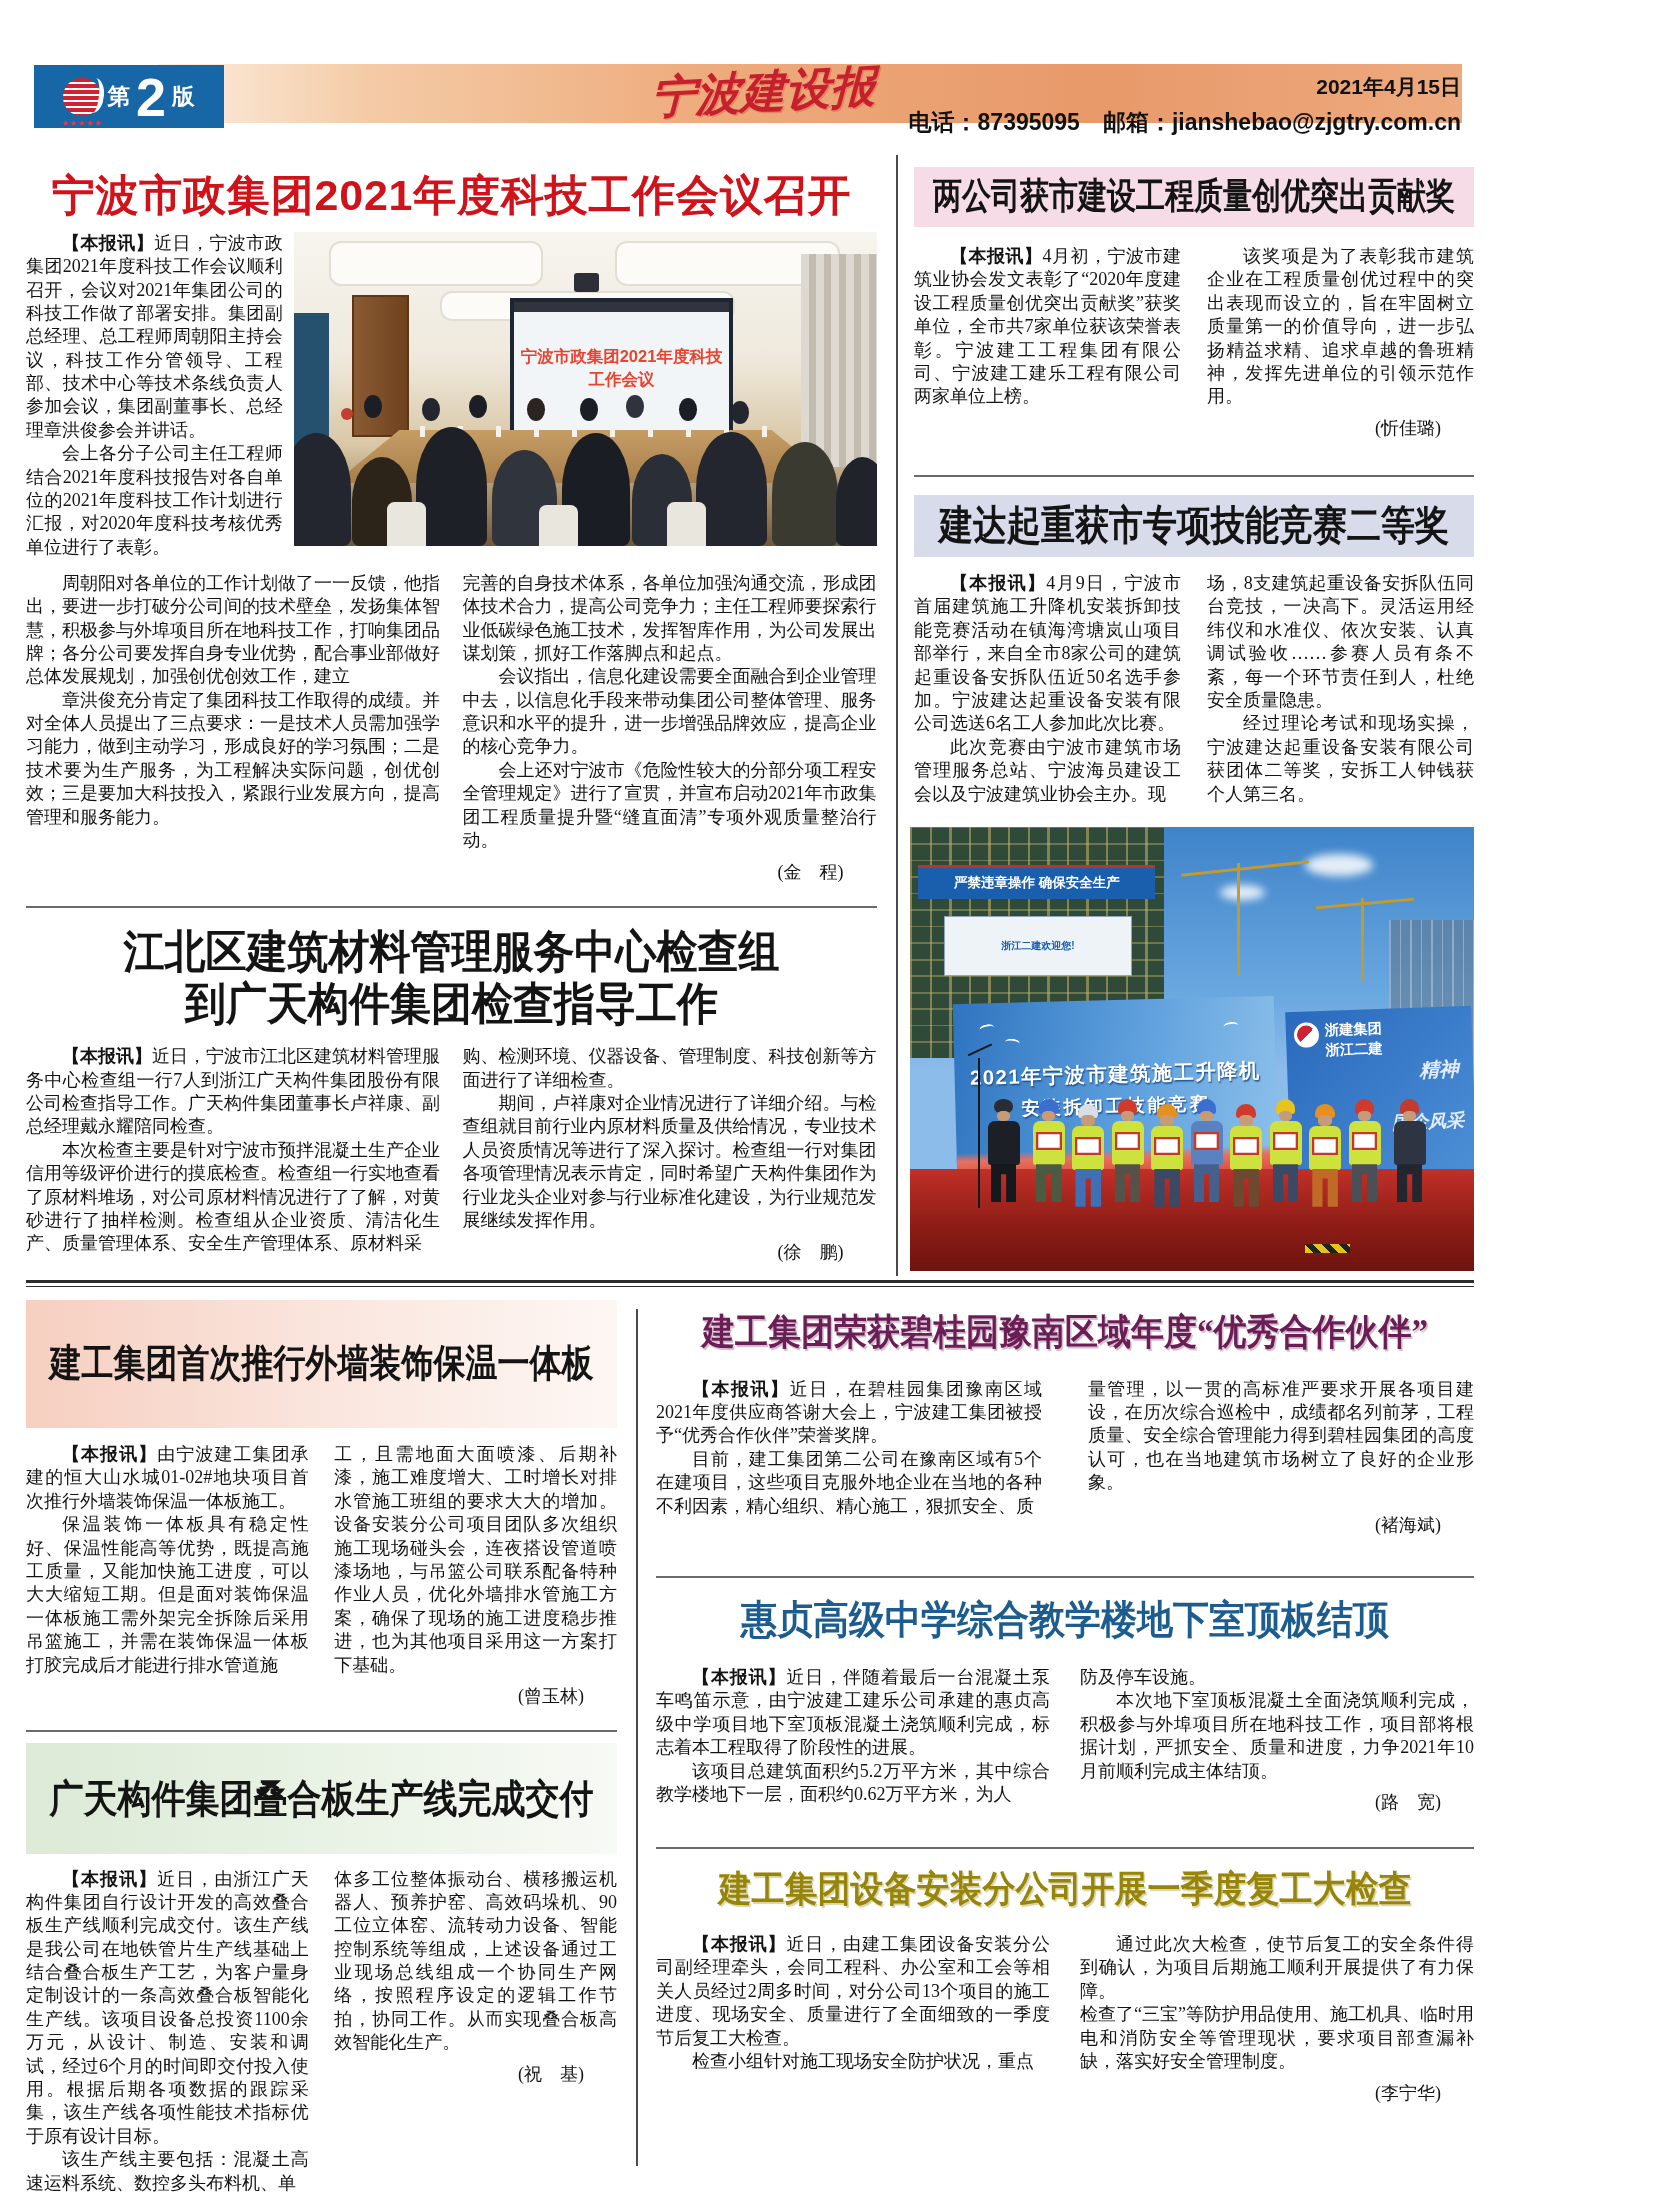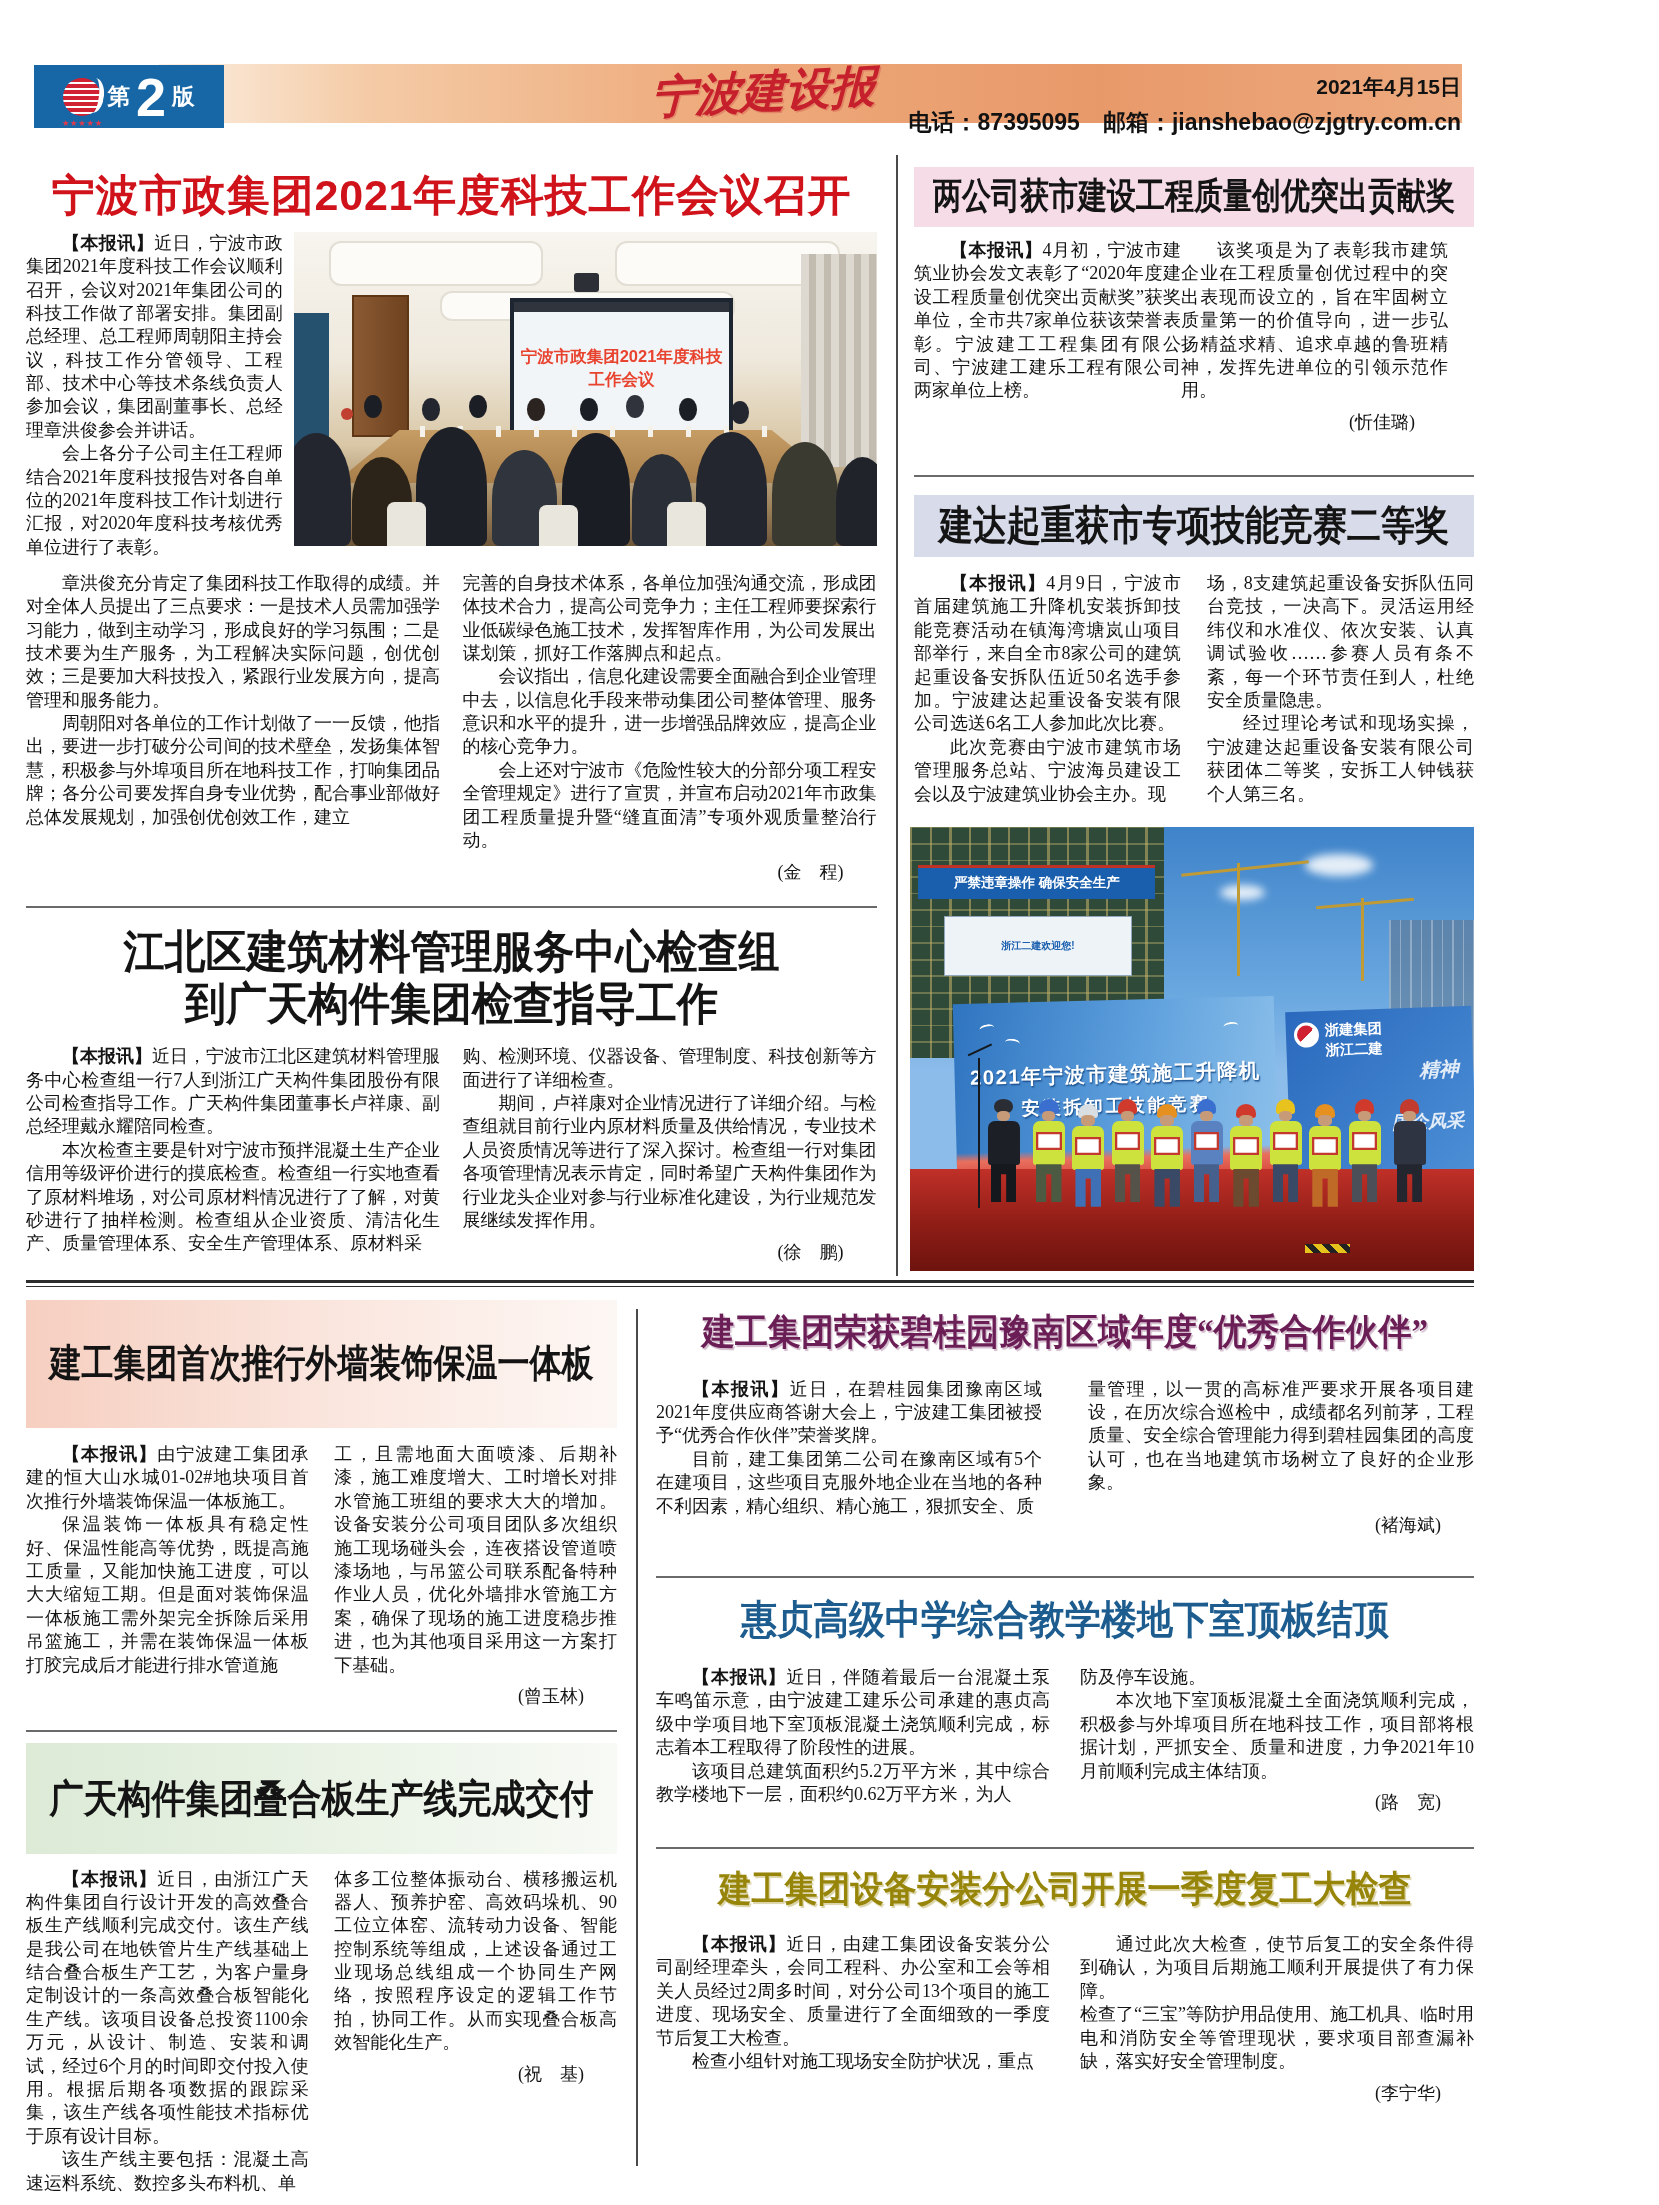--- a/index.html
+++ b/index.html
@@ -57,21 +57,21 @@
     color:#d0121b;text-align:center;margin:0;line-height:1.25;letter-spacing:0.8px;}
   .a1-row1{display:flex;margin-top:9px;}
   .a1-narrow{width:257px;height:331px;overflow:hidden;}
   .a1-row2{display:flex;gap:22.6px;margin-top:9px;}
   .a1-row2 .col{width:414px;height:323px;}
 
   
   #a2{left:914px;top:167px;width:560px;}
   #a2 .tbox{height:60px;background:#f6dce6;}
   #a2 .t{font-size:29px;transform:scaleY(1.25);}
-  #a2 .cols{margin-top:12px;}
+  #a2 .cols{gap:26px;margin-top:18px;}
   #a2 .col{width:267px;height:226px;}
 
   
   #a3{left:914px;top:495px;width:560px;}
   #a3 .tbox{height:62px;background:#d8dbe9;}
   #a3 .t{font-size:34px;transform:scaleY(1.2);}
   #a3 .cols{gap:26px;margin-top:15px;}
   #a3 .col{width:267px;height:248px;}
 
   
@@ -263,22 +263,22 @@
         <span class="sil" style="left:69%;bottom:0;width:71px;height:114px;background:#23262e;"></span>
         <span class="sil" style="left:82%;bottom:0;width:66px;height:104px;background:#3a3a30;"></span>
         <span class="sil" style="left:93%;bottom:0;width:53px;height:89px;background:#20232a;"></span>
         <span class="chair" style="left:16%;bottom:0;width:39px;height:44px;"></span>
         <span class="chair" style="left:42%;bottom:0;width:39px;height:41px;"></span>
         <span class="chair" style="left:64%;bottom:0;width:39px;height:44px;"></span>
       </div>
     </div>
     <div class="a1-row2">
       <div class="col">
+        <p class="b">周朝阳对各单位的工作计划做了一一反馈，他指出，要进一步打破分公司间的技术壁垒，发扬集体智慧，积极参与外埠项目所在地科技工作，打响集团品牌；各分公司要发挥自身专业优势，配合事业部做好总体发展规划，加强创优创效工作，建立</p>
         <p class="b">章洪俊充分肯定了集团科技工作取得的成绩。并对全体人员提出了三点要求：一是技术人员需加强学习能力，做到主动学习，形成良好的学习氛围；二是技术要为生产服务，为工程解决实际问题，创优创效；三是要加大科技投入，紧跟行业发展方向，提高管理和服务能力。</p>
-        <p class="b">周朝阳对各单位的工作计划做了一一反馈，他指出，要进一步打破分公司间的技术壁垒，发扬集体智慧，积极参与外埠项目所在地科技工作，打响集团品牌；各分公司要发挥自身专业优势，配合事业部做好总体发展规划，加强创优创效工作，建立</p>
       </div>
       <div class="col">
         <p class="b cont">完善的自身技术体系，各单位加强沟通交流，形成团体技术合力，提高公司竞争力；主任工程师要探索行业低碳绿色施工技术，发挥智库作用，为公司发展出谋划策，抓好工作落脚点和起点。</p>
         <p class="b">会议指出，信息化建设需要全面融合到企业管理中去，以信息化手段来带动集团公司整体管理、服务意识和水平的提升，进一步增强品牌效应，提高企业的核心竞争力。</p>
         <p class="b">会上还对宁波市《危险性较大的分部分项工程安全管理规定》进行了宣贯，并宣布启动2021年市政集团工程质量提升暨“缝直面清”专项外观质量整治行动。</p>
         <p class="byline">(金　程)</p>
       </div>
     </div>
   </section>
 

